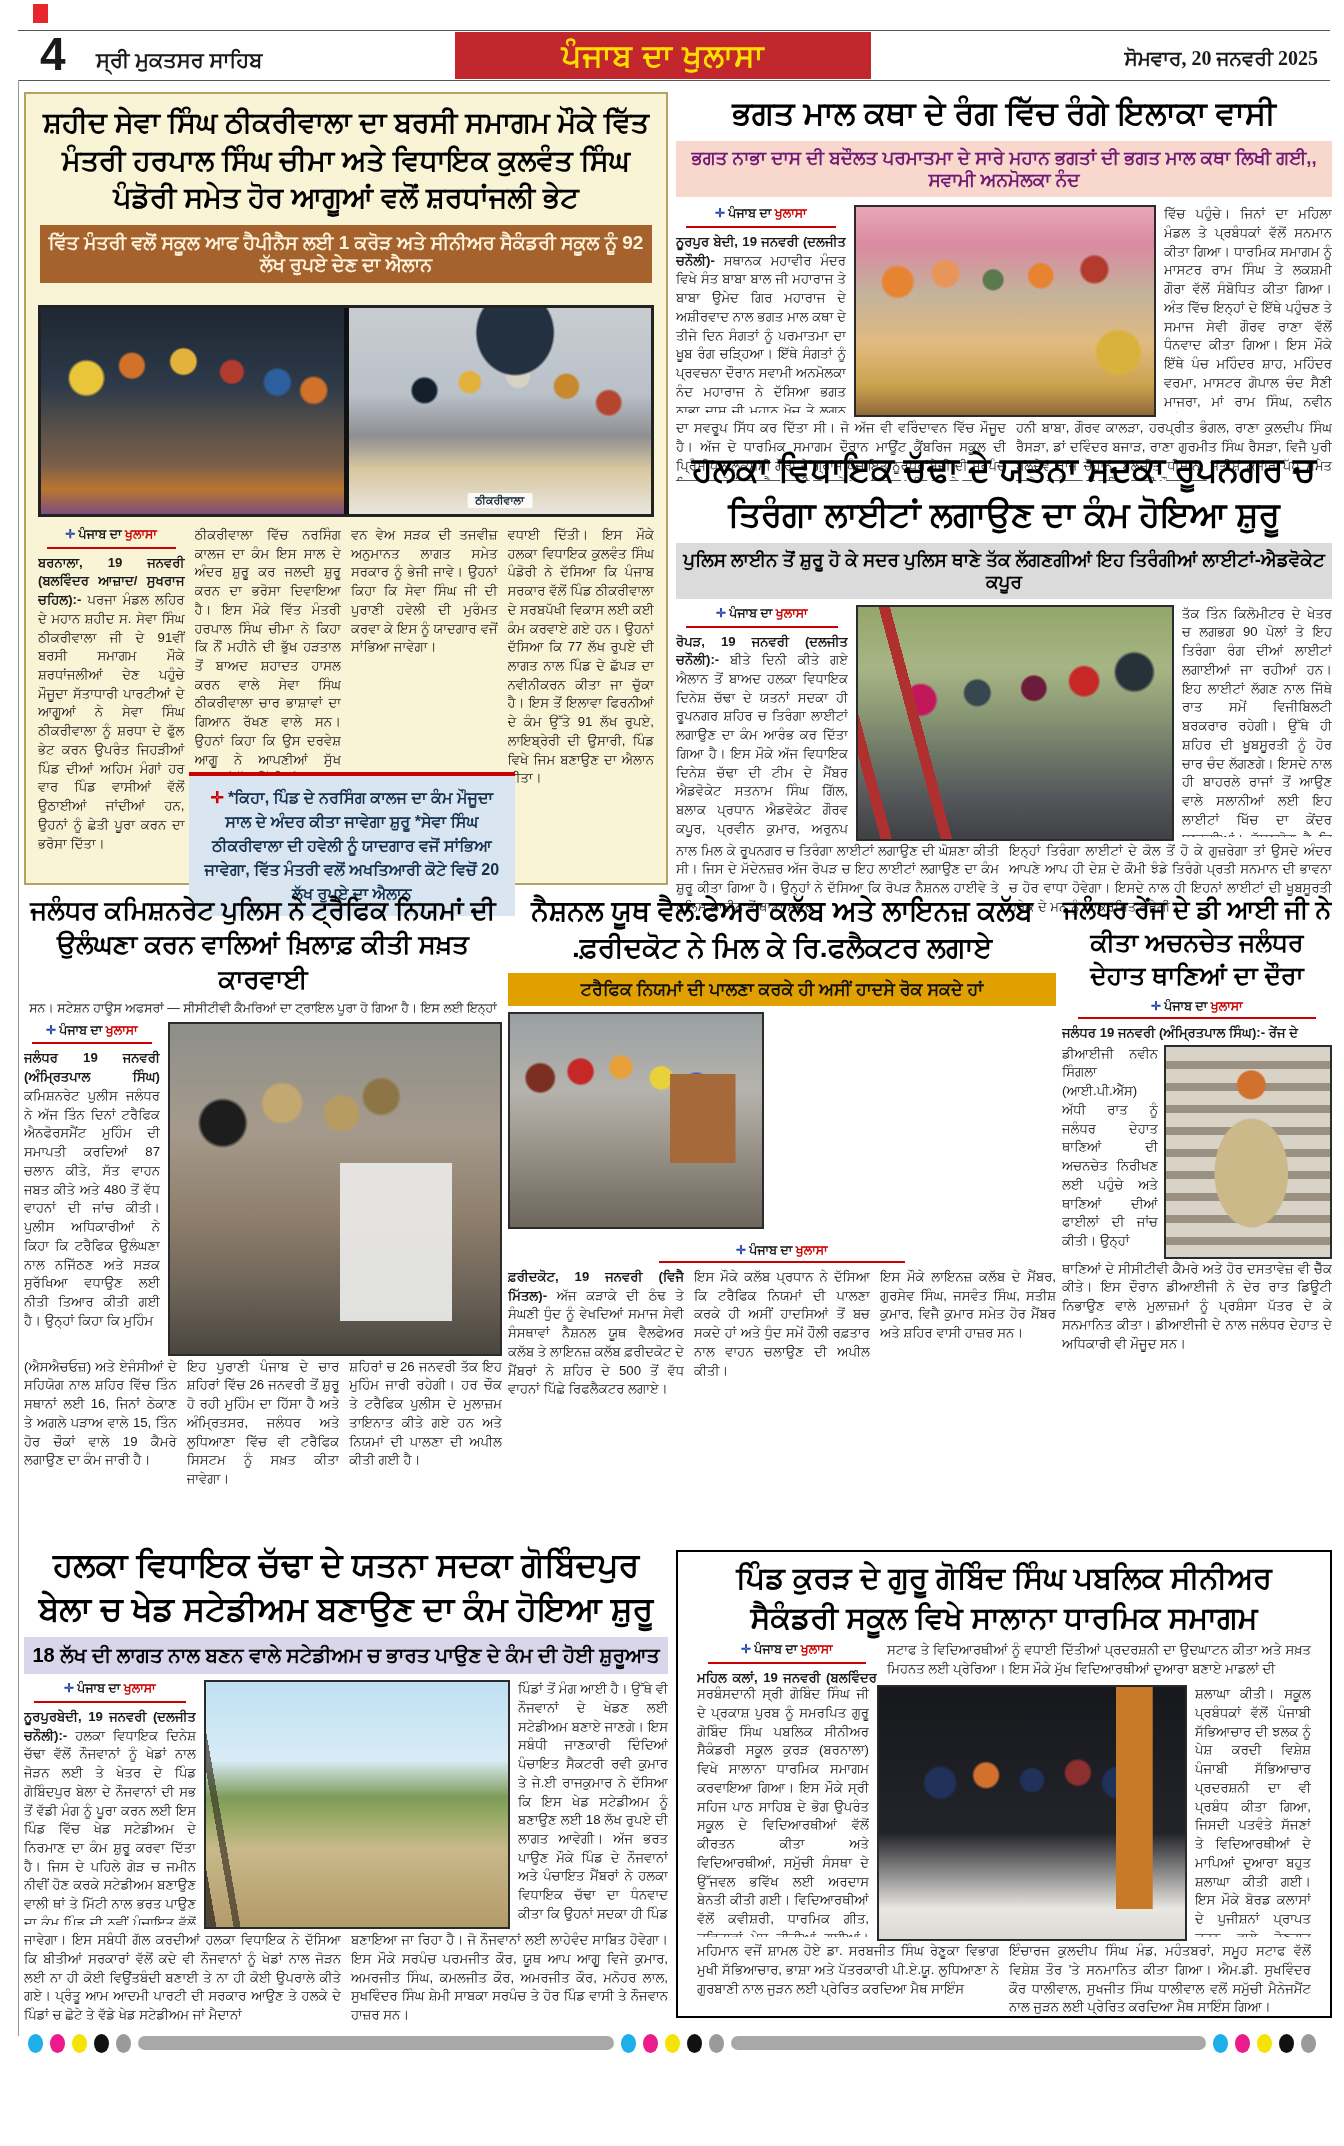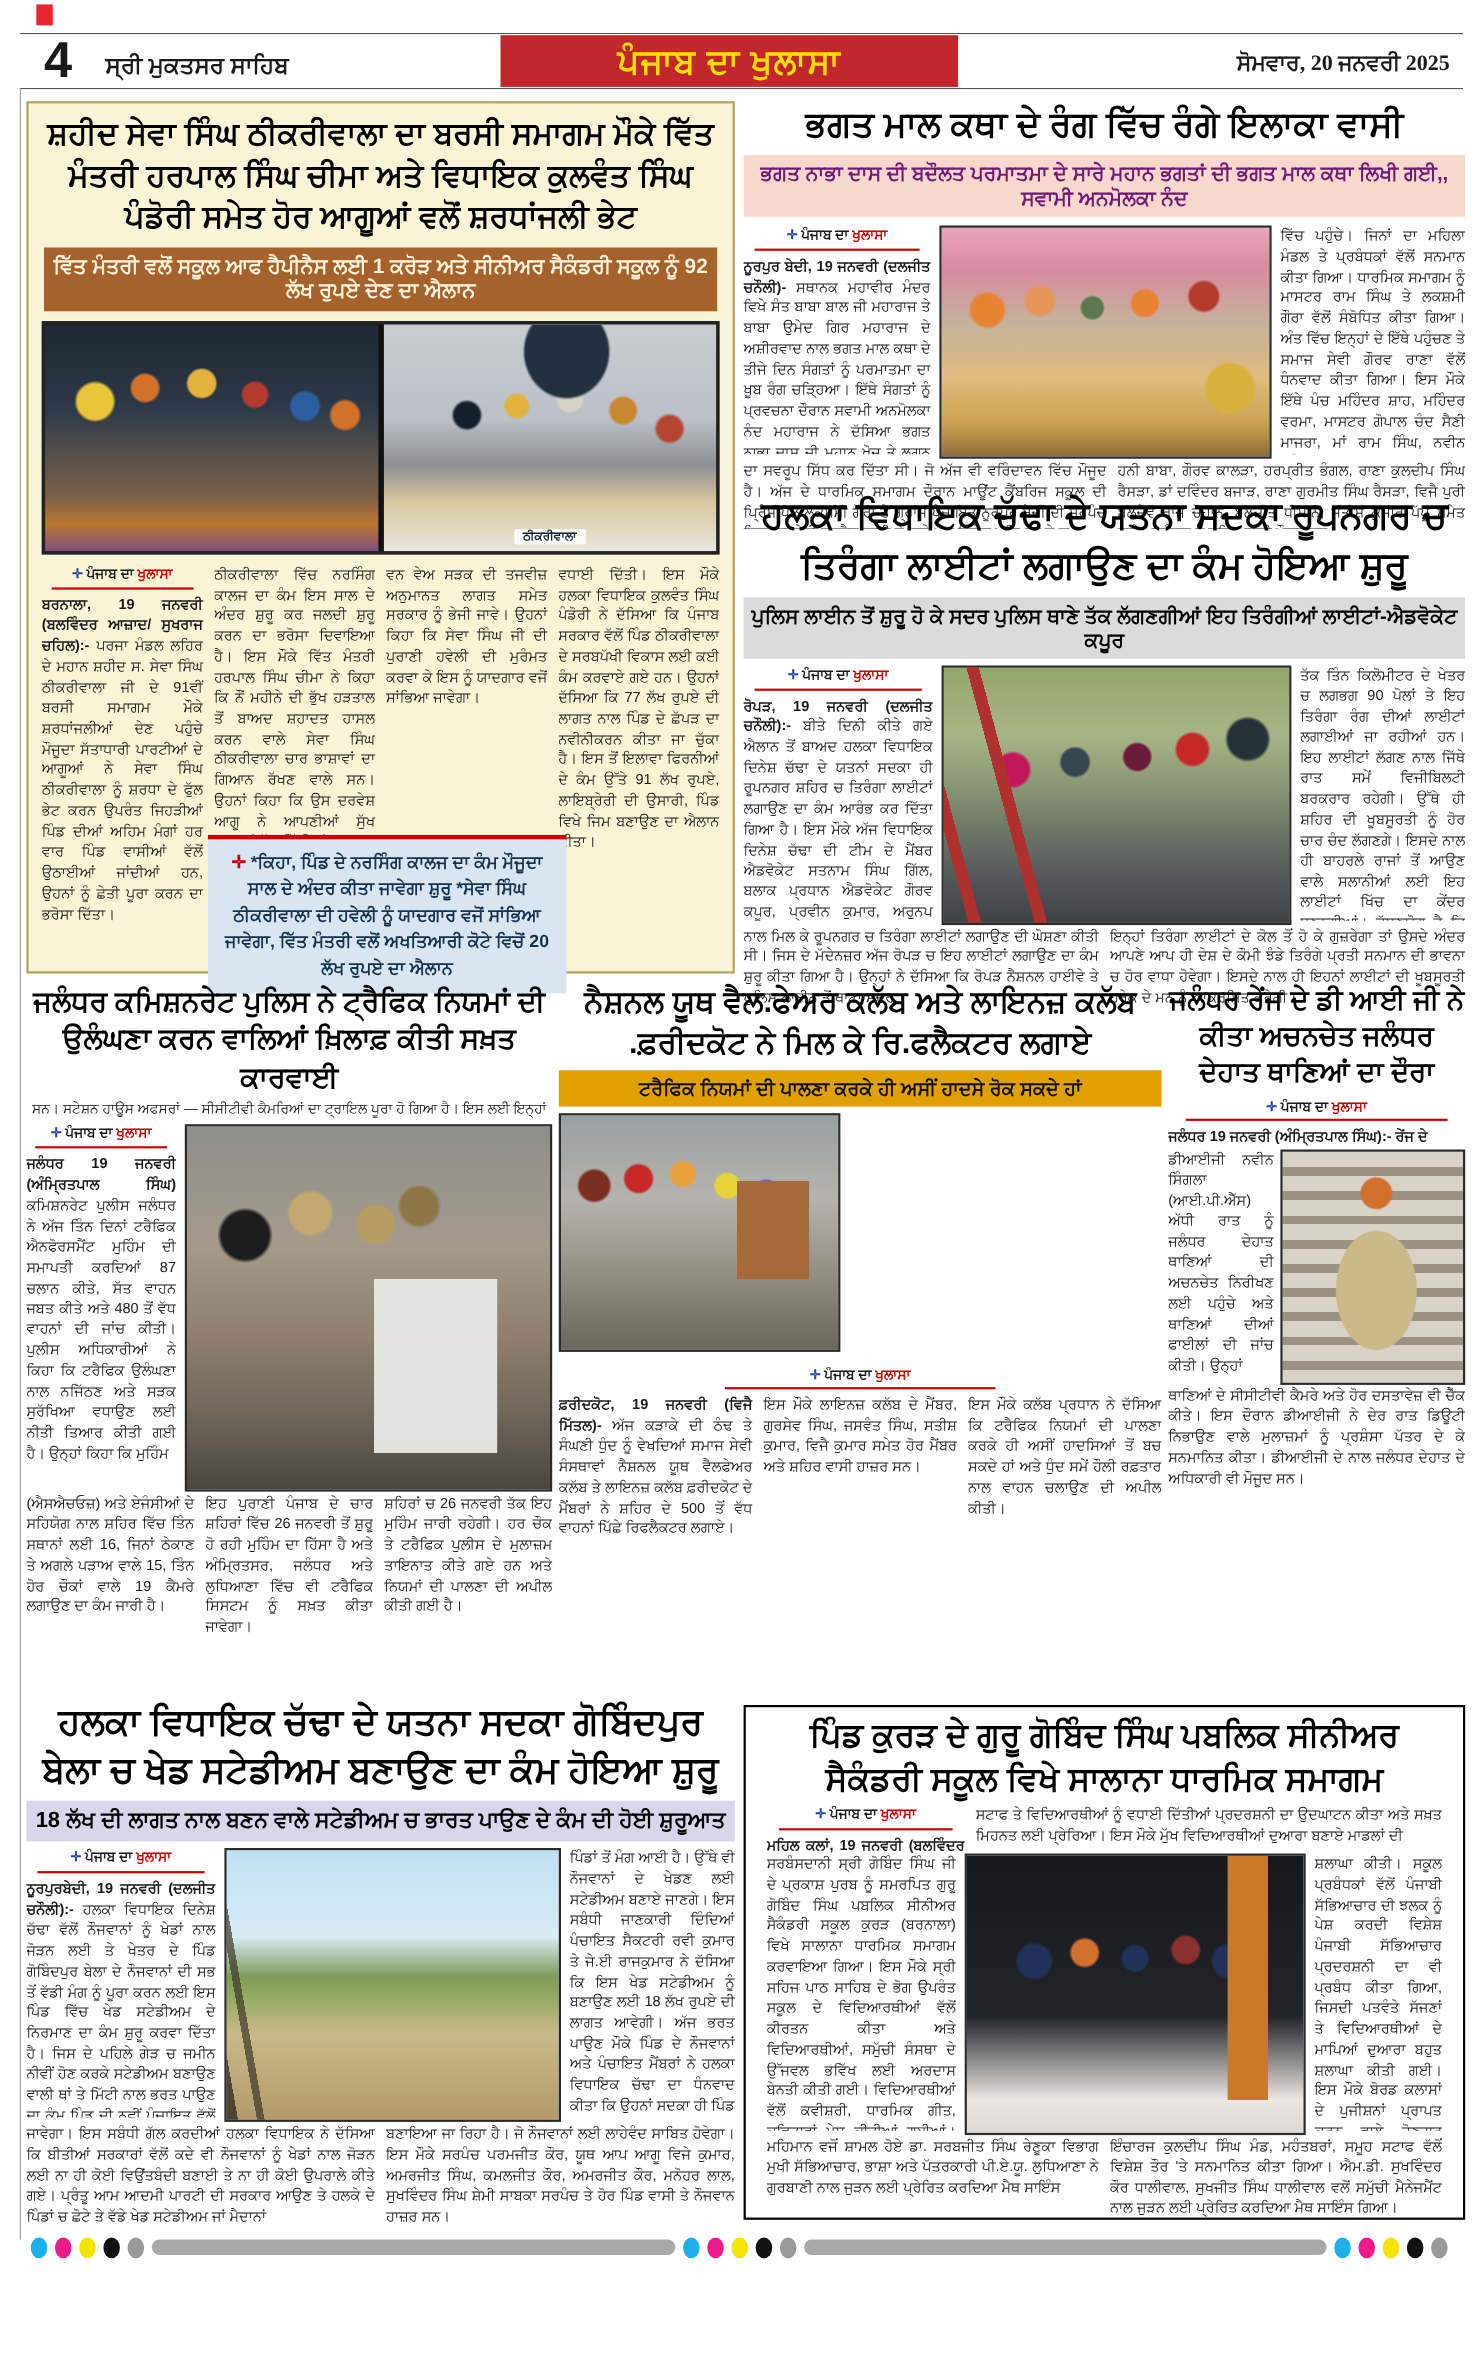--- a/index.html
+++ b/index.html
@@ -29,21 +29,21 @@
   .cols{display:flex;gap:10px;}
   .cols>div{flex:1;min-width:0;}
   .photo{position:relative;overflow:hidden;border:2px solid #2b2b2b;background:#888;}
   .cap{position:absolute;left:50%;transform:translateX(-50%);bottom:6px;background:rgba(255,255,255,.85);
        font-size:11px;font-weight:bold;padding:1px 8px;border-radius:2px;color:#123;}
   
   .art-thik{left:24px;top:92px;width:644px;height:793px;background:#faf4d7;border:2px solid #b3a35e;
             padding:6px 12px;}
   .art-thik .h1{font-size:28.5px;margin:4px 0 8px;}
   .art-thik .strip{background:#a5622d;color:#fff3dc;font-size:19px;padding:7px 6px;margin:0 2px;}
-  .thik-photos{display:flex;gap:5px;border:3px solid #222;margin-top:9px;height:206px;background:#111;}
+  .thik-photos{display:flex;gap:5px;border:3px solid #222;margin-top:22px;height:206px;background:#111;}
   .thik-photos .photo{flex:1;border:none;}
   .thik-body{position:relative;margin-top:9px;height:392px;}
   .thik-body .cols{height:100%;}
   .quote{position:absolute;left:24.5%;width:49%;bottom:2px;background:#d9e5f1;border-top:4px solid #c00;
          padding:10px 12px;font-size:16px;font-weight:bold;color:#15324e;text-align:center;line-height:1.5;}
   .quote .qc{color:#c00;margin-right:4px;}
   
   .art-bhag{left:676px;top:92px;width:656px;height:351px;}
   .art-bhag .h1{font-size:32px;}
   .art-bhag .strip{background:#f8d7cc;color:#701a75;font-size:18.5px;padding:6px 4px;margin-top:7px;}
@@ -266,22 +266,22 @@
     <div class="far-row">
       <div class="photo p-far"></div>
       <div class="side txt">ਨੂੰ ਵੇਖਦਿਆਂ ਸਾਨੂੰ ਕਿਹਾ ਕੰਮ ਘਰ ਤੋਂ ਬਾਹਰ ਨਹੀਂ ਨਿਕਲਣਾ ਚਾਹੀਦਾ। ਕਿਸੇ ਵੀ ਵਾਹਨ ਨੂੰ ਲੜਨ ਤੇ ਵਿਚਕਾਰ ਟਰੈਫਿਕ-ਪਛਾਣੀਆਂ ਲਾਈਟਾਂ ਯਕੀਨੀ ਰੂਪ 'ਚ ਚਾਲੂ ਕਰਨੀਆਂ ਚਾਹੀਦੀਆਂ ਹਨ। ਆਪਣੇ ਸ਼ਹਿਰਾਂ ਤੇ ਰਾਜ ਮਾਰਗਾਂ ਤੇ ਹਾਦਸਿਆਂ ਤੋਂ ਬਚਣ ਲਈ ਵਾਹਨਾਂ ਪਿੱਛੇ ਰਿਫਲੈਕਟਰ ਜ਼ਰੂਰ ਲਗਵਾਉਣੇ ਚਾਹੀਦੇ ਹਨ। ਉਨ੍ਹਾਂ ਕਿਹਾ ਕਿ ਧੁੰਦ ਦੇ ਦਿਨਾਂ ਵਿੱਚ ਸਾਵਧਾਨੀ ਹੀ ਬਚਾਅ ਹੈ।</div>
     </div>
     <div class="byl" style="width:45%;margin-top:6px;"><span class="cr">✛</span> <span>ਪੰਜਾਬ ਦਾ</span> <span class="rd">ਖੁਲਾਸਾ</span></div>
     <div class="far-bot cols">
       <div class="txt">
         <b>ਫ਼ਰੀਦਕੋਟ, 19 ਜਨਵਰੀ (ਵਿਜੈ ਮਿੱਤਲ)-</b>
         <span>ਅੱਜ ਕੜਾਕੇ ਦੀ ਠੰਢ ਤੇ ਸੰਘਣੀ ਧੁੰਦ ਨੂੰ ਵੇਖਦਿਆਂ ਸਮਾਜ ਸੇਵੀ ਸੰਸਥਾਵਾਂ ਨੈਸ਼ਨਲ ਯੂਥ ਵੈਲਫੇਅਰ ਕਲੱਬ ਤੇ ਲਾਇਨਜ਼ ਕਲੱਬ ਫ਼ਰੀਦਕੋਟ ਦੇ ਮੈਂਬਰਾਂ ਨੇ ਸ਼ਹਿਰ ਦੇ 500 ਤੋਂ ਵੱਧ ਵਾਹਨਾਂ ਪਿੱਛੇ ਰਿਫਲੈਕਟਰ ਲਗਾਏ।</span>
       </div>
+      <div class="txt">ਇਸ ਮੌਕੇ ਕਲੱਬ ਪ੍ਰਧਾਨ ਨੇ ਦੱਸਿਆ ਕਿ ਟਰੈਫਿਕ ਨਿਯਮਾਂ ਦੀ ਪਾਲਣਾ ਕਰਕੇ ਹੀ ਅਸੀਂ ਹਾਦਸਿਆਂ ਤੋਂ ਬਚ ਸਕਦੇ ਹਾਂ ਅਤੇ ਧੁੰਦ ਸਮੇਂ ਹੌਲੀ ਰਫ਼ਤਾਰ ਨਾਲ ਵਾਹਨ ਚਲਾਉਣ ਦੀ ਅਪੀਲ ਕੀਤੀ।</div>
       <div class="txt">ਇਸ ਮੌਕੇ ਲਾਇਨਜ਼ ਕਲੱਬ ਦੇ ਮੈਂਬਰ, ਗੁਰਸੇਵ ਸਿੰਘ, ਜਸਵੰਤ ਸਿੰਘ, ਸਤੀਸ਼ ਕੁਮਾਰ, ਵਿਜੈ ਕੁਮਾਰ ਸਮੇਤ ਹੋਰ ਮੈਂਬਰ ਅਤੇ ਸ਼ਹਿਰ ਵਾਸੀ ਹਾਜ਼ਰ ਸਨ।</div>
-      <div class="txt">ਇਸ ਮੌਕੇ ਕਲੱਬ ਪ੍ਰਧਾਨ ਨੇ ਦੱਸਿਆ ਕਿ ਟਰੈਫਿਕ ਨਿਯਮਾਂ ਦੀ ਪਾਲਣਾ ਕਰਕੇ ਹੀ ਅਸੀਂ ਹਾਦਸਿਆਂ ਤੋਂ ਬਚ ਸਕਦੇ ਹਾਂ ਅਤੇ ਧੁੰਦ ਸਮੇਂ ਹੌਲੀ ਰਫ਼ਤਾਰ ਨਾਲ ਵਾਹਨ ਚਲਾਉਣ ਦੀ ਅਪੀਲ ਕੀਤੀ।</div>
     </div>
   </section>
 
   <section class="art-dig">
     <h2 class="h1">ਜਲੰਧਰ ਰੇਂਜ ਦੇ ਡੀ ਆਈ ਜੀ ਨੇ ਕੀਤਾ ਅਚਨਚੇਤ ਜਲੰਧਰ ਦੇਹਾਤ ਥਾਣਿਆਂ ਦਾ ਦੌਰਾ</h2>
     <div class="byl" style="margin-top:7px;"><span class="cr">✛</span> <span>ਪੰਜਾਬ ਦਾ</span> <span class="rd">ਖੁਲਾਸਾ</span></div>
     <div class="txt"><b>ਜਲੰਧਰ 19 ਜਨਵਰੀ (ਅੰਮ੍ਰਿਤਪਾਲ ਸਿੰਘ):- ਰੇਂਜ ਦੇ</b></div>
     <div class="dig-row">
       <div class="side txt">ਡੀਆਈਜੀ ਨਵੀਨ ਸਿੰਗਲਾ (ਆਈ.ਪੀ.ਐੱਸ) ਅੱਧੀ ਰਾਤ ਨੂੰ ਜਲੰਧਰ ਦੇਹਾਤ ਥਾਣਿਆਂ ਦੀ ਅਚਨਚੇਤ ਨਿਰੀਖਣ ਲਈ ਪਹੁੰਚੇ ਅਤੇ ਥਾਣਿਆਂ ਦੀਆਂ ਫਾਈਲਾਂ ਦੀ ਜਾਂਚ ਕੀਤੀ। ਉਨ੍ਹਾਂ</div>
       <div class="photo p-dig"></div>

